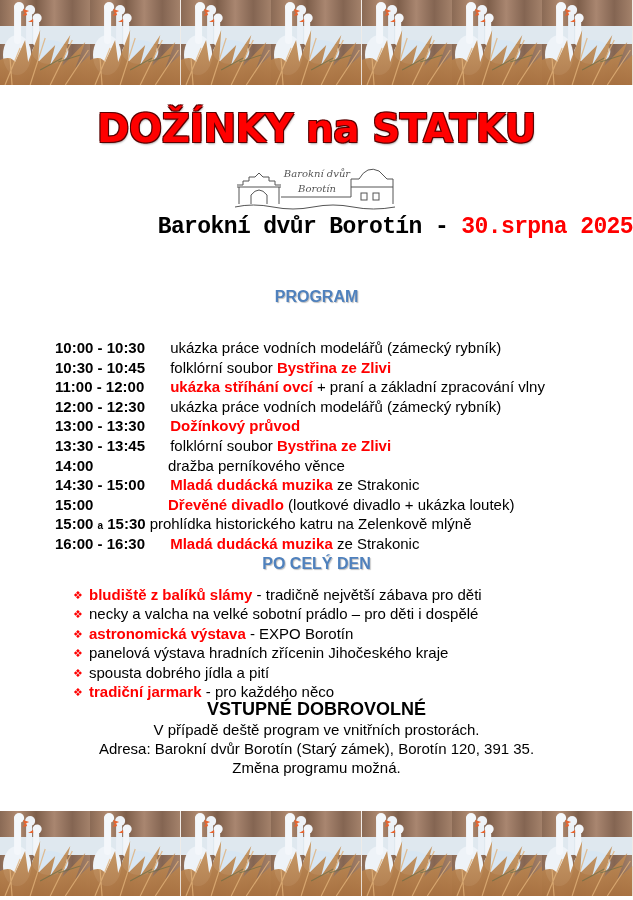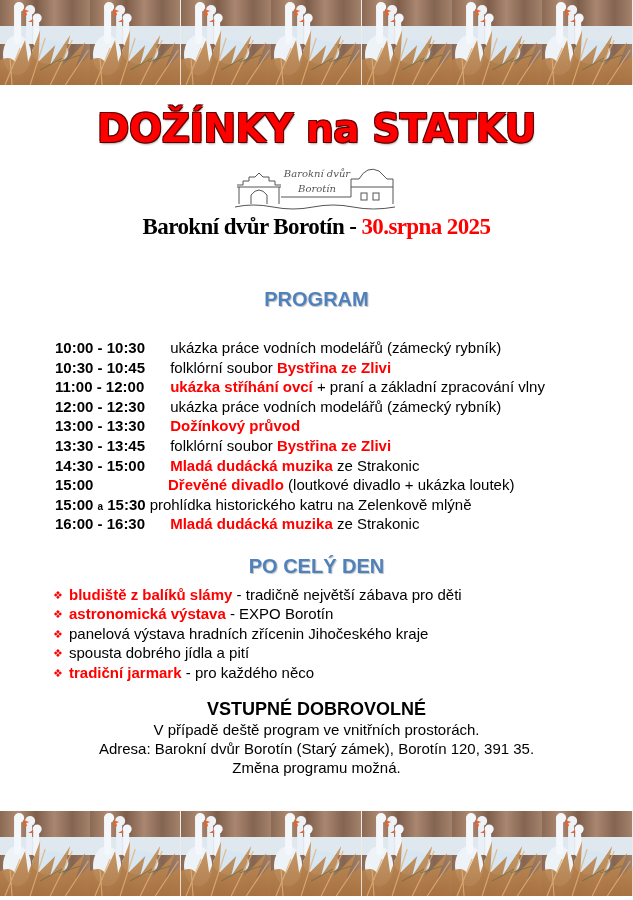--- a/index.html
+++ b/index.html
@@ -17,43 +17,43 @@
   .title {
     position: absolute; top: 106px; left: 0; width: 633px; text-align: center;
     font-family: "DejaVu Sans", sans-serif; font-weight: bold; font-size: 39px;
     color: #ff0000; letter-spacing: -0.5px;
     text-shadow: -1px -1px 0 #5a0000, 1px -1px 0 #5a0000, -1px 1px 0 #5a0000, 1px 1px 0 #5a0000, 1px 2px 2px rgba(0,0,0,0.35);
   }
 
   .logo { position: absolute; top: 163px; left: 233px; width: 165px; height: 48px; }
 
   .subtitle {
-    position: absolute; top: 214px; left: 0; width: 633px; text-align: center;
-    font-family: Liberation Serif, serif; font-weight: bold; font-size: 23px; letter-spacing: -0.6px;
+    position: absolute; top: 214px; left: 0; width: 633px; text-align: right;
+    font-family: Liberation Mono, monospace; font-weight: bold; font-size: 23px; letter-spacing: -0.6px;
   }
   .subtitle .red { color: #ff0000; }
 
   .section-heading {
     position: absolute; left: 0; width: 633px; text-align: center;
-    font-weight: bold; font-size: 20px; color: #4f81bd;
+    font-weight: bold; font-size: 16px; color: #4f81bd;
     text-shadow: 1px 1px 1px rgba(0,0,0,0.25);
   }
   .h-program { top: 288px; }
   .h-allday { top: 555px; }
 
   .program { position: absolute; top: 317px; left: 55px; width: 560px; margin-top: 21px; }
   .prow { height: 19.6px; line-height: 19.6px; font-size: 15px; white-space: nowrap; }
   .ptime { display: inline-block; font-weight: bold; width: 111px; }
   .ptime.wide { width: 113px; }
   .ptime .small-a { font-size: 10px; font-weight: bold; }
   .red { color: #ff0000; }
   .bold { font-weight: bold; }
 
   .allday { position: absolute; top: 585px; left: 53px; width: 560px; }
-  .arow { height: 19.4px; line-height: 19.4px; font-size: 15px; white-space: nowrap; }
+  .arow { height: 19.4px; line-height: 19.4px; font-size: 15px; white-space: nowrap; margin-left: 20px; }
   .bullet { display: inline-block; width: 16px; color: #ff0000; font-size: 11px; vertical-align: 1px; }
 
   .footer { position: absolute; top: 698px; left: 0; width: 633px; text-align: center; }
   .footer .admission { font-weight: bold; font-size: 18px; line-height: 22px; }
   .footer .line { font-size: 15px; line-height: 19px; }
 </style>
 </head>
 <body>
 
 <div class="border-strip border-top">
@@ -158,30 +158,32 @@
 
 <div class="section-heading h-program">PROGRAM</div>
 
 <div class="program">
   <div class="prow"><span class="ptime">10:00 - 10:30</span><span> ukázka práce vodních modelářů (zámecký rybník)</span></div>
   <div class="prow"><span class="ptime">10:30 - 10:45</span><span> folklórní soubor </span><span class="red bold">Bystřina ze Zlivi</span></div>
   <div class="prow"><span class="ptime">11:00 - 12:00</span><span> </span><span class="red bold">ukázka stříhání ovcí</span><span> + praní a základní zpracování vlny</span></div>
   <div class="prow"><span class="ptime">12:00 - 12:30</span><span> ukázka práce vodních modelářů (zámecký rybník)</span></div>
   <div class="prow"><span class="ptime">13:00 - 13:30</span><span> </span><span class="red bold">Dožínkový průvod</span></div>
   <div class="prow"><span class="ptime">13:30 - 13:45</span><span> folklórní soubor </span><span class="red bold">Bystřina ze Zlivi</span></div>
+  <div class="prow"><span class="ptime wide">14:00</span><span>dražba perníkového věnce</span></div>
   <div class="prow"><span class="ptime">14:30 - 15:00</span><span> </span><span class="red bold">Mladá dudácká muzika</span><span> ze Strakonic</span></div>
   <div class="prow"><span class="ptime wide">15:00</span><span class="red bold">Dřevěné divadlo</span><span> (loutkové divadlo + ukázka loutek)</span></div>
   <div class="prow"><span class="ptime" style="width:auto;margin-right:4px"><span>15:00</span> <span class="small-a">a</span> <span>15:30</span></span><span>prohlídka historického katru na Zelenkově mlýně</span></div>
   <div class="prow"><span class="ptime">16:00 - 16:30</span><span> </span><span class="red bold">Mladá dudácká muzika</span><span> ze Strakonic</span></div>
 </div>
 
 <div class="section-heading h-allday">PO CELÝ DEN</div>
 
 <div class="allday">
   <div class="arow"><span class="bullet">❖</span><span class="red bold">bludiště z balíků slámy</span><span> - tradičně největší zábava pro děti</span></div>
+  <div class="arow"><span class="bullet">❖</span><span>necky a valcha na velké sobotní prádlo – pro děti i dospělé</span></div>
   <div class="arow"><span class="bullet">❖</span><span class="red bold">astronomická výstava</span><span> - EXPO Borotín</span></div>
   <div class="arow"><span class="bullet">❖</span><span>panelová výstava hradních zřícenin Jihočeského kraje</span></div>
   <div class="arow"><span class="bullet">❖</span><span>spousta dobrého jídla a pití</span></div>
   <div class="arow"><span class="bullet">❖</span><span class="red bold">tradiční jarmark</span><span> - pro každého něco</span></div>
 </div>
 
 <div class="footer">
   <div class="admission">VSTUPNÉ DOBROVOLNÉ</div>
   <div class="line">V případě deště program ve vnitřních prostorách.</div>
   <div class="line">Adresa: Barokní dvůr Borotín (Starý zámek), Borotín 120, 391 35.</div>

